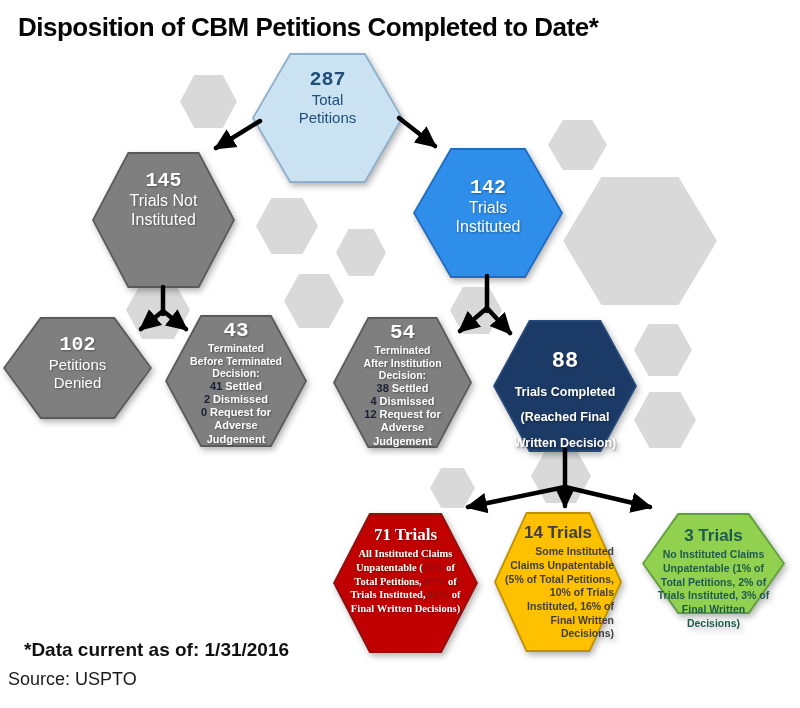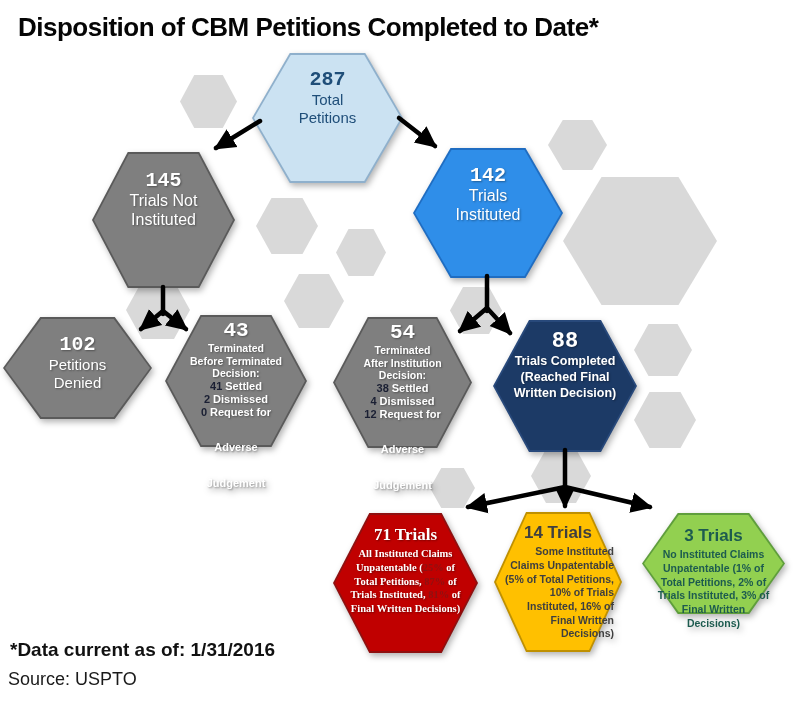--- a/index.html
+++ b/index.html
@@ -25,21 +25,21 @@
   .hex-gray .hex-border{background:var(--gray_border);}
   .hex-gray .hex-fill{background:var(--gray);}
   .hex-gray .hex-content{color:#ffffff;text-shadow:1px 1px 2px rgba(0,0,0,0.35);}
 
   .hex-blue .hex-border{background:var(--blue_border);}
   .hex-blue .hex-fill{background:var(--blue);}
   .hex-blue .hex-content{color:#ffffff;text-shadow:1px 1px 2px rgba(0,0,0,0.35);}
 
   .hex-navy .hex-border{background:var(--navy_border);}
   .hex-navy .hex-fill{background:var(--navy);}
-  .hex-navy .hex-content{color:#ffffff;text-shadow:1px 1px 2px rgba(0,0,0,0.35);padding-top:9px;}
+  .hex-navy .hex-content{color:#ffffff;text-shadow:1px 1px 2px rgba(0,0,0,0.35);padding-top:29px;justify-content:space-between;}
 
   .hex-red .hex-border{background:var(--red_border);}
   .hex-red .hex-fill{background:var(--red);}
   .hex-red .hex-content{color:#ffffff;text-shadow:1px 1px 2px rgba(0,0,0,0.35);padding:12px 13px 0;font-family:Liberation Serif, serif;}
 
   .hex-gold .hex-border{background:var(--gold_border);}
   .hex-gold .hex-fill{background:var(--gold);}
   .hex-gold .hex-content{color:var(--gold_text);padding:11px 8px 0;text-align:right;}
 
   .hex-green .hex-border{background:var(--green_border);}
@@ -49,31 +49,31 @@
   .val{font-size:20px;font-weight:700;line-height:1.15;font-family:Liberation Mono, monospace;}
   .val-big{font-size:22px;}
   .lbl{font-size:15px;line-height:1.18;}
   .lbl-md{font-size:16px;}
   .lbl-bold{font-size:12.5px;font-weight:600;line-height:1.25;}
 
   .detail .val{font-size:21px;padding-top:5px;line-height:1.05;}
   .detail .h-line{font-size:10.5px;font-weight:600;line-height:1.2;}
   .detail .row{font-size:11px;font-weight:600;line-height:1.2;}
   .detail .row .num{color:var(--dark_num);text-shadow:none;font-weight:700;margin-right:3px;}
-  .detail .tail{font-size:11px;font-weight:600;line-height:1.2;margin-top:22px;}
+  .detail .tail{font-size:11px;font-weight:600;line-height:1.2;}
 
   .trial-title{font-size:17px;font-weight:700;line-height:1.2;margin-bottom:2px;}
   .trial-body{font-size:10.5px;font-weight:600;line-height:1.3;margin:0;}
   .hl-red{color:var(--red_hl);text-shadow:none;font-weight:700;}
   .b{font-weight:700;}
 
   .arrows{position:absolute;left:0;top:0;z-index:4;pointer-events:none;}
   .arrow{stroke:#000000;stroke-width:4.5;stroke-linecap:round;fill:none;}
 
-  .footnote{position:absolute;left:10px;top:639px;font-size:19px;font-weight:700;color:#111111;z-index:5;}
+  .footnote{position:absolute;left:24px;top:639px;font-size:19px;font-weight:700;color:#111111;z-index:5;}
   .source{position:absolute;left:8px;top:669px;font-size:18px;color:#1a1a1a;z-index:5;}
 </style>
 </head>
 <body>
 
 <div class="canvas">
 
   <h1 class="page-title">Disposition of CBM Petitions Completed to Date*</h1>
 
   <div class="bg-hex" style="left:180px;top:75px;width:57px;height:53px"></div>
@@ -105,21 +105,21 @@
     <div class="hex-content" style="padding-top:17px">
       <div class="val">145</div>
       <div class="lbl lbl-md">Trials Not</div>
       <div class="lbl lbl-md">Instituted</div>
     </div>
   </div>
 
   <div class="hex hex-blue" style="left:413px;top:148px;width:150px;height:130px">
     <div class="hex-border"></div>
     <div class="hex-fill"></div>
-    <div class="hex-content" style="padding-top:16px">
+    <div class="hex-content" style="padding-top:28px">
       <div class="val">142</div>
       <div class="lbl lbl-md">Trials</div>
       <div class="lbl lbl-md">Instituted</div>
     </div>
   </div>
 
   <div class="hex hex-gray" style="left:3px;top:317px;width:149px;height:102px">
     <div class="hex-border"></div>
     <div class="hex-fill"></div>
     <div class="hex-content" style="padding-top:16px">

